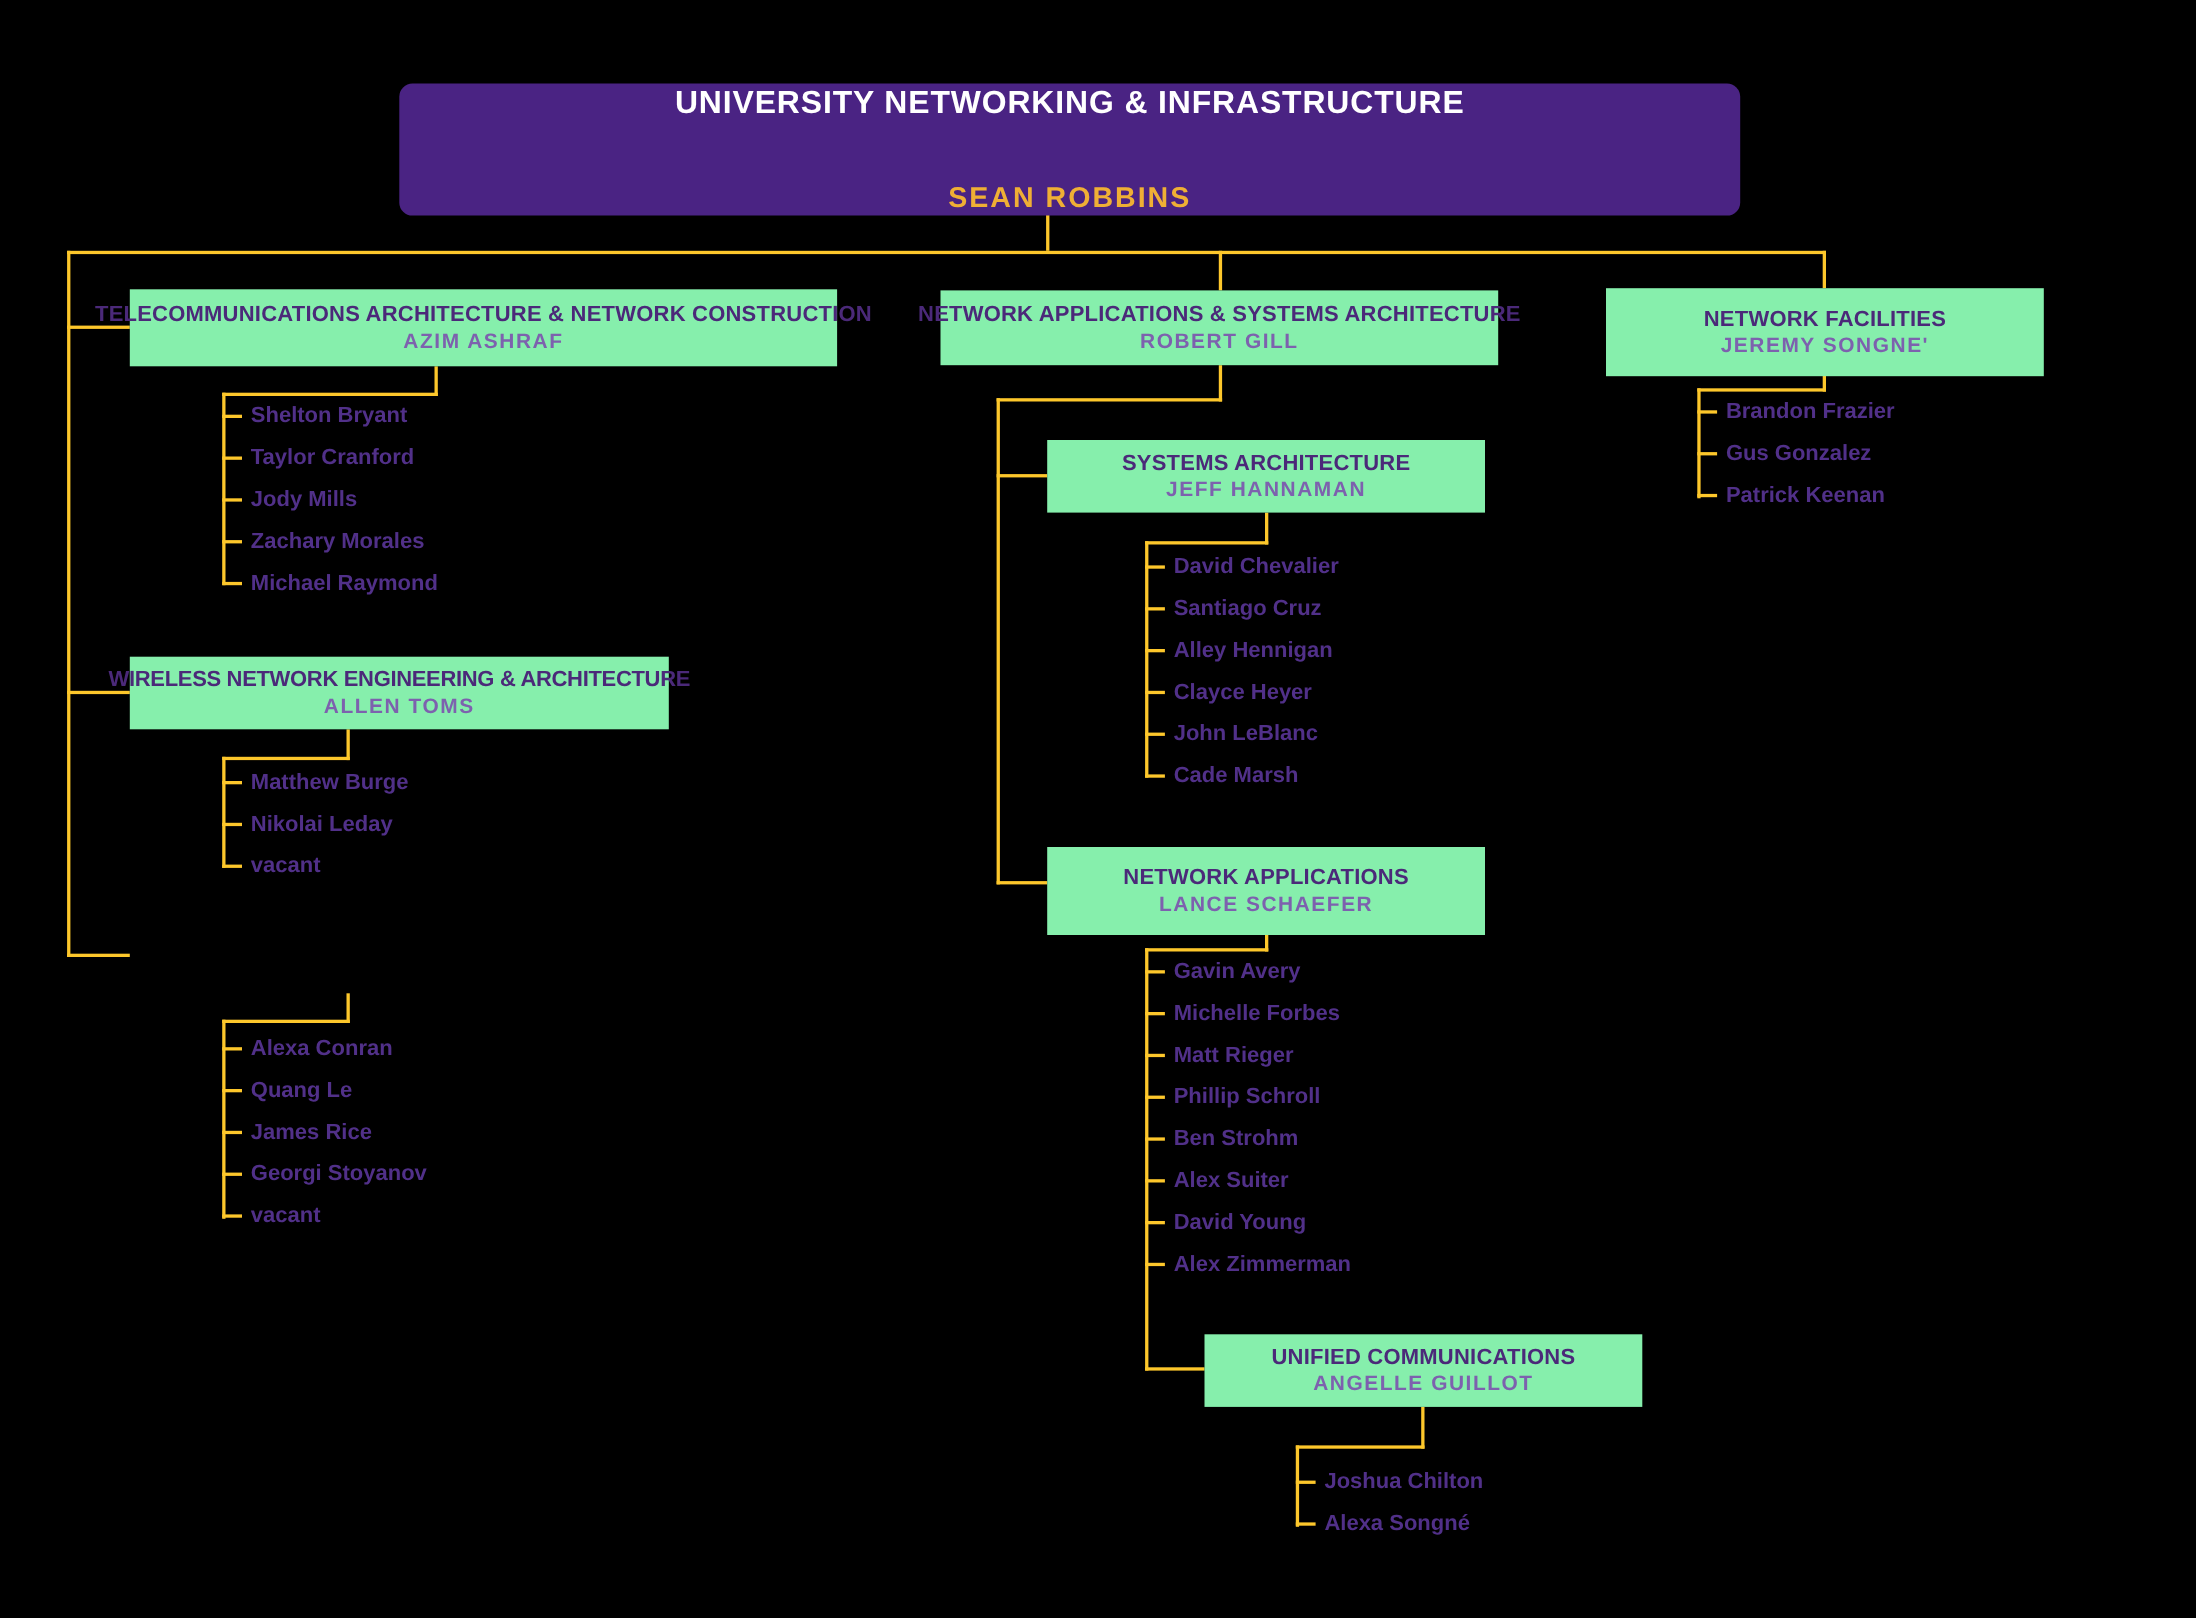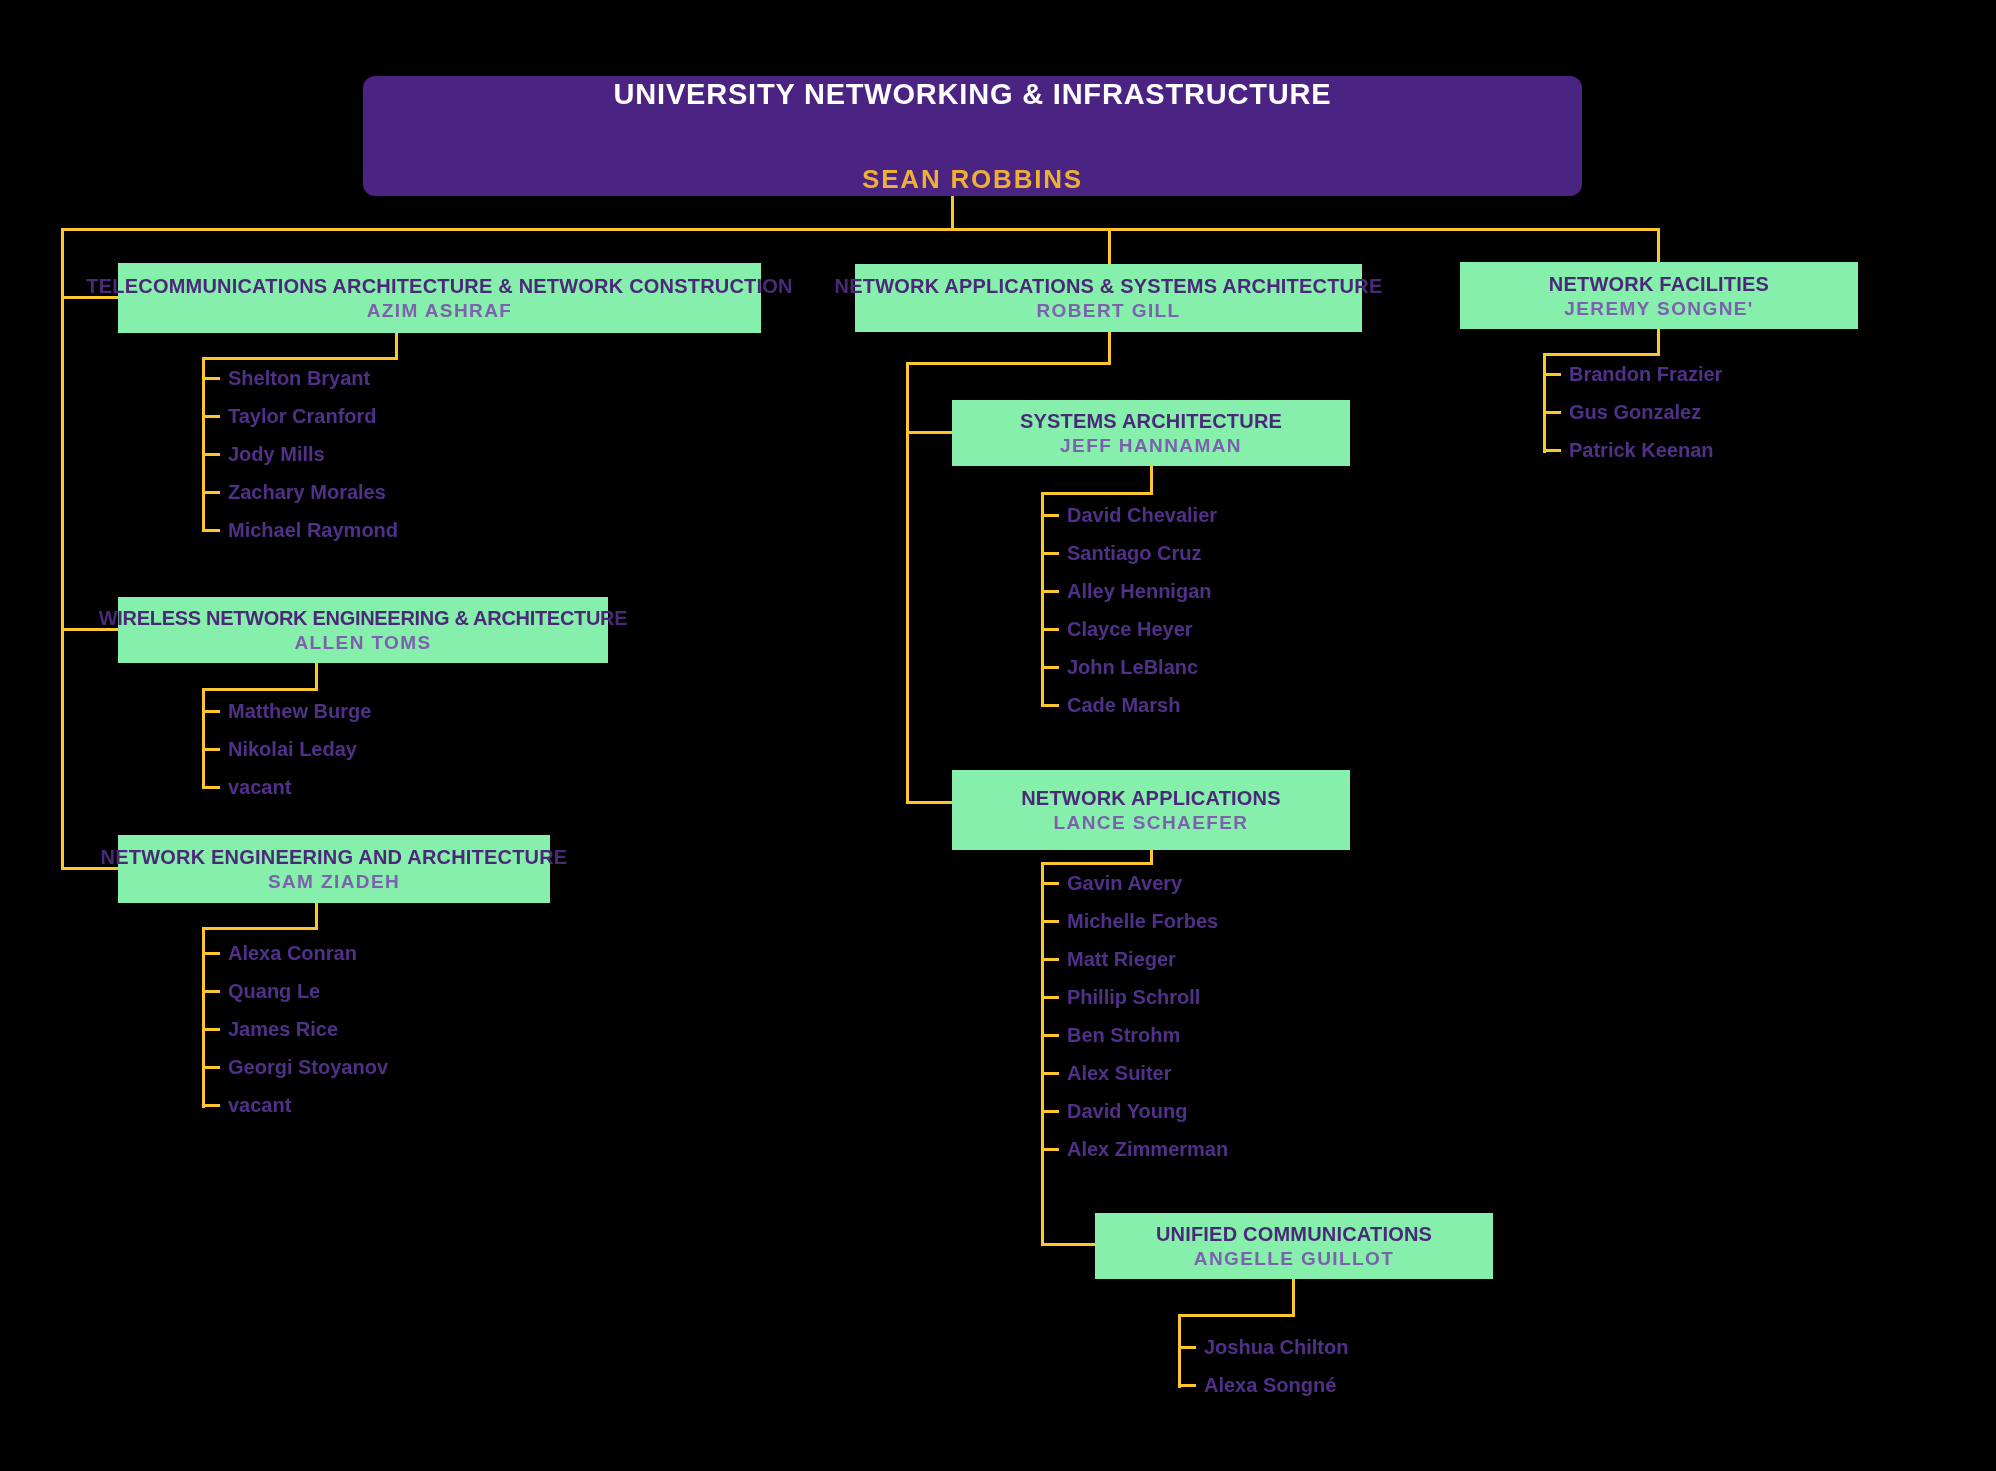--- a/index.html
+++ b/index.html
@@ -76,24 +76,20 @@
   <div class="box" style="left:118px;top:263px;width:643px;height:70px;">
     <div class="t">TELECOMMUNICATIONS ARCHITECTURE &amp; NETWORK CONSTRUCTION</div>
     <div class="m">AZIM ASHRAF</div>
   </div>
 
   <div class="box" style="left:118px;top:597px;width:490px;height:66px;">
     <div class="t" style="letter-spacing:-0.3px;">WIRELESS NETWORK ENGINEERING &amp; ARCHITECTURE</div>
     <div class="m">ALLEN TOMS</div>
   </div>
 
-  <div class="box" style="left:118px;top:835px;width:432px;height:68px;">
-    <div class="t">NETWORK ENGINEERING AND ARCHITECTURE</div>
-    <div class="m">SAM ZIADEH</div>
-  </div>
 
   <div class="box" style="left:855px;top:264px;width:507px;height:68px;">
     <div class="t">NETWORK APPLICATIONS &amp; SYSTEMS ARCHITECTURE</div>
     <div class="m">ROBERT GILL</div>
   </div>
 
   <div class="box" style="left:952px;top:400px;width:398px;height:66px;">
     <div class="t">SYSTEMS ARCHITECTURE</div>
     <div class="m">JEFF HANNAMAN</div>
   </div>
@@ -101,21 +97,21 @@
   <div class="box" style="left:952px;top:770px;width:398px;height:80px;">
     <div class="t">NETWORK APPLICATIONS</div>
     <div class="m">LANCE SCHAEFER</div>
   </div>
 
   <div class="box" style="left:1095px;top:1213px;width:398px;height:66px;">
     <div class="t">UNIFIED COMMUNICATIONS</div>
     <div class="m">ANGELLE GUILLOT</div>
   </div>
 
-  <div class="box" style="left:1460px;top:262px;width:398px;height:67px;">
+  <div class="box" style="left:1460px;top:262px;width:398px;height:80px;">
     <div class="t">NETWORK FACILITIES</div>
     <div class="m">JEREMY SONGNE'</div>
   </div>
 
   <div class="member-list" style="left:202px;top:359px;">
       <div class="member">
         <span>Shelton Bryant</span>
       </div>
       <div class="member">
         <span>Taylor Cranford</span>

